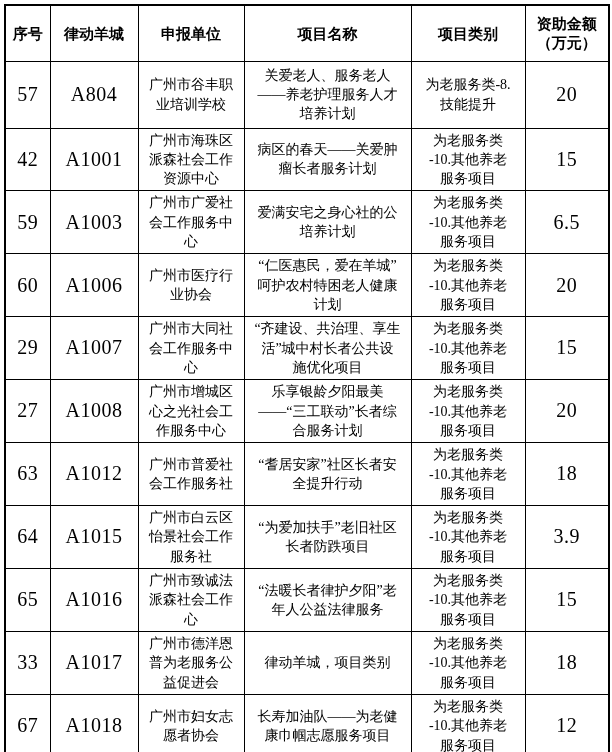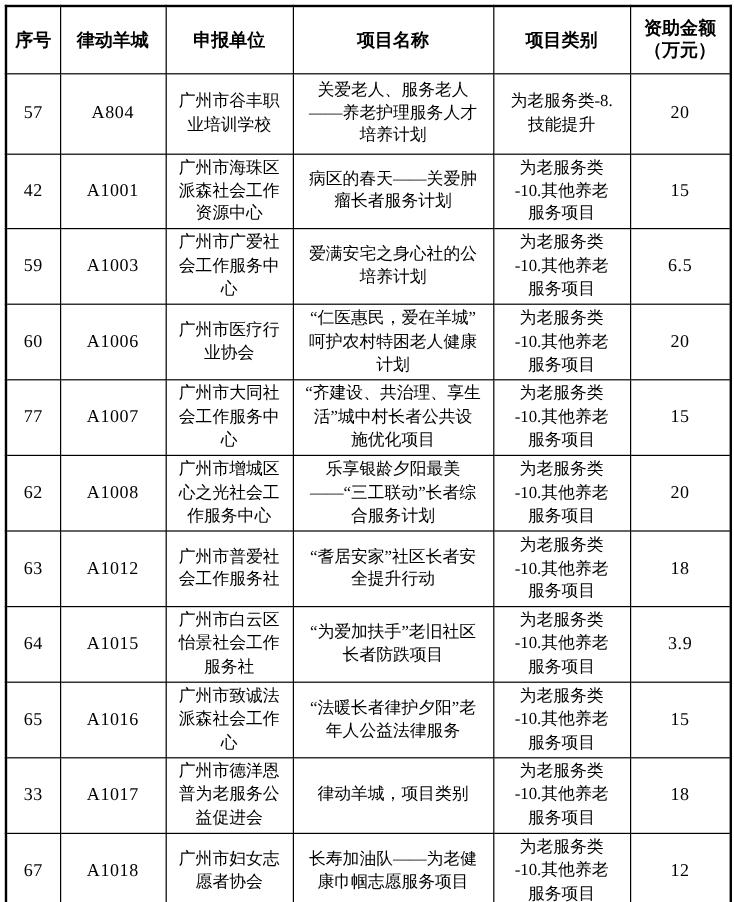--- a/index.html
+++ b/index.html
@@ -43,21 +43,21 @@
   }
   .funding-table tbody tr {
     height: 62px;
   }
   .funding-table tbody tr:first-child {
     height: 67px;
   }
   td.cell-no,
   td.cell-code,
   td.cell-amount {
-    font-size: 15px;
+    font-size: 20px;
     letter-spacing: 0.5px;
   }
   td.cell-org,
   td.cell-name,
   td.cell-category {
     font-size: 14px;
   }
 </style>
 </head>
 <body>
@@ -128,35 +128,35 @@
 业协会</td>
     <td class="cell-name">“仁医惠民，爱在羊城”
 呵护农村特困老人健康
 计划</td>
     <td class="cell-category">为老服务类
 -10.其他养老
 服务项目</td>
     <td class="cell-amount">20</td>
   </tr>
       <tr>
-    <td class="cell-no">77</td>
+    <td class="cell-no">29</td>
     <td class="cell-code">A1007</td>
     <td class="cell-org">广州市大同社
 会工作服务中
 心</td>
     <td class="cell-name">“齐建设、共治理、享生
 活”城中村长者公共设
 施优化项目</td>
     <td class="cell-category">为老服务类
 -10.其他养老
 服务项目</td>
     <td class="cell-amount">15</td>
   </tr>
       <tr>
-    <td class="cell-no">62</td>
+    <td class="cell-no">27</td>
     <td class="cell-code">A1008</td>
     <td class="cell-org">广州市增城区
 心之光社会工
 作服务中心</td>
     <td class="cell-name">乐享银龄夕阳最美
 ——“三工联动”长者综
 合服务计划</td>
     <td class="cell-category">为老服务类
 -10.其他养老
 服务项目</td>

